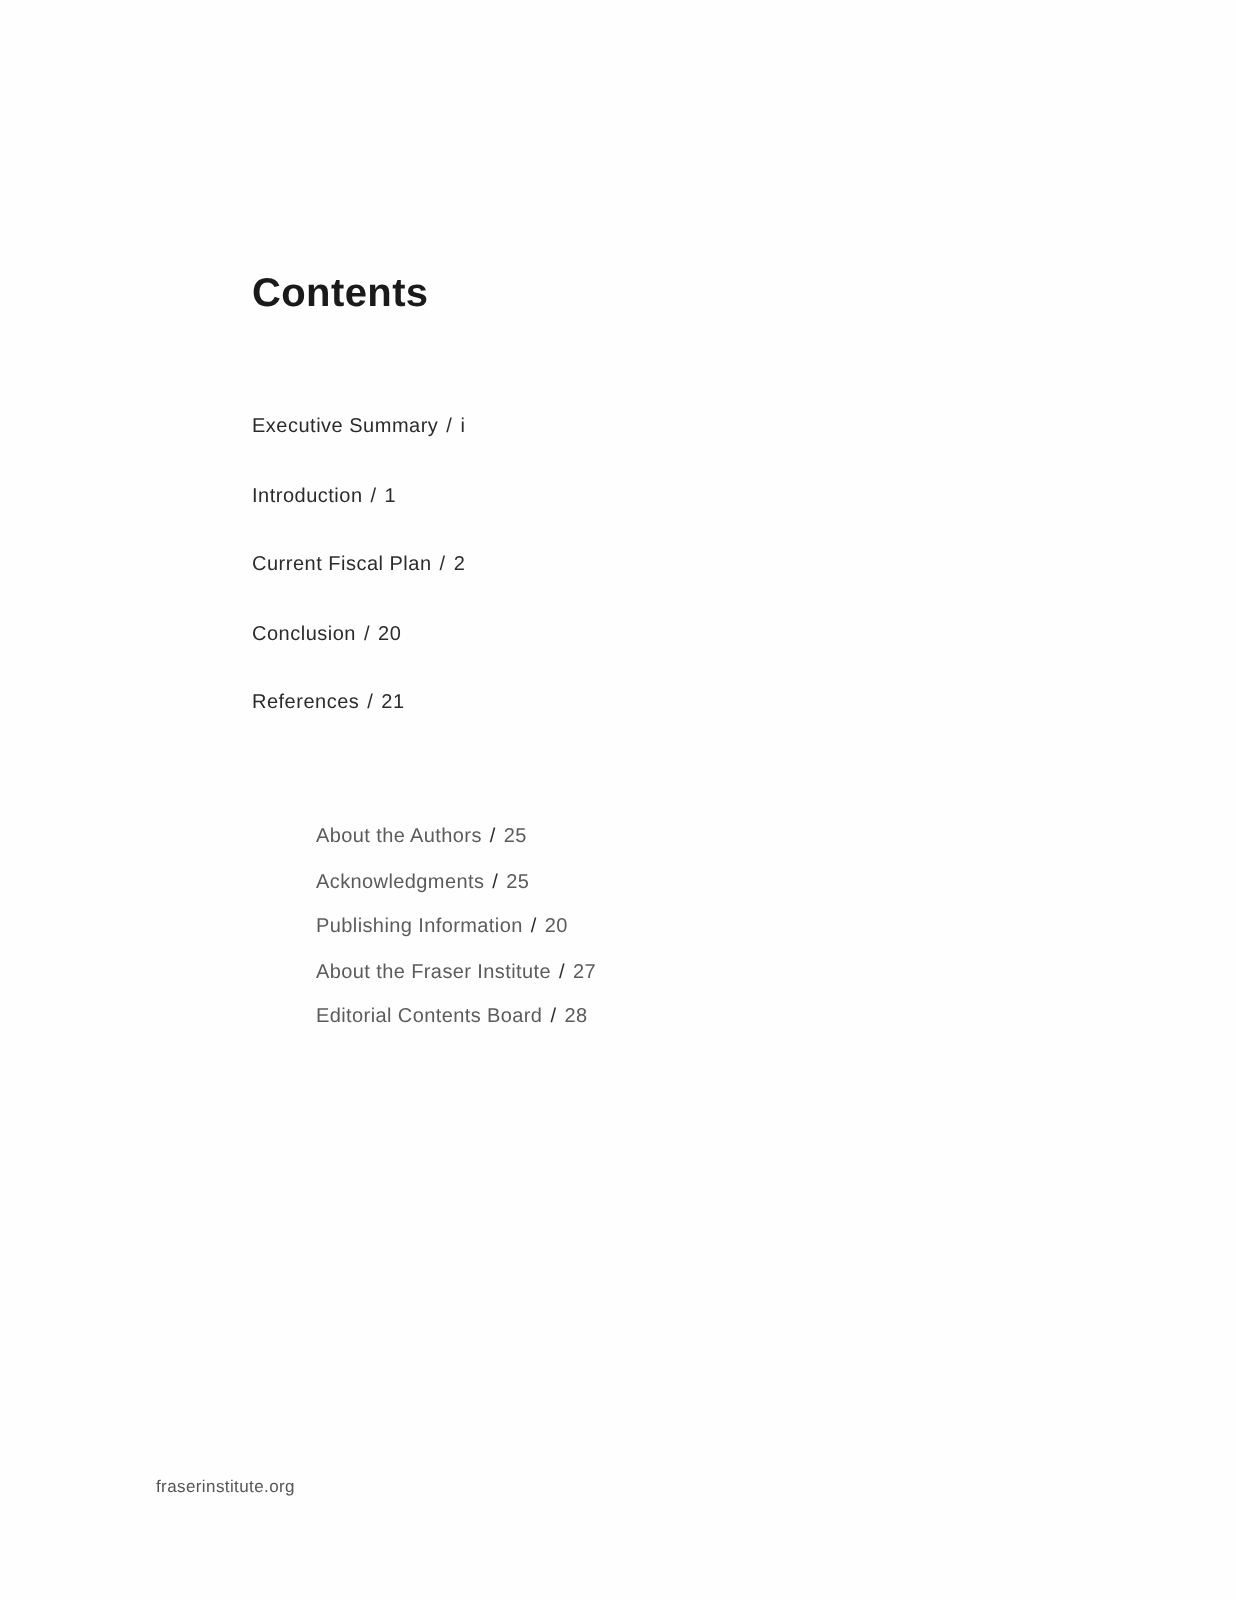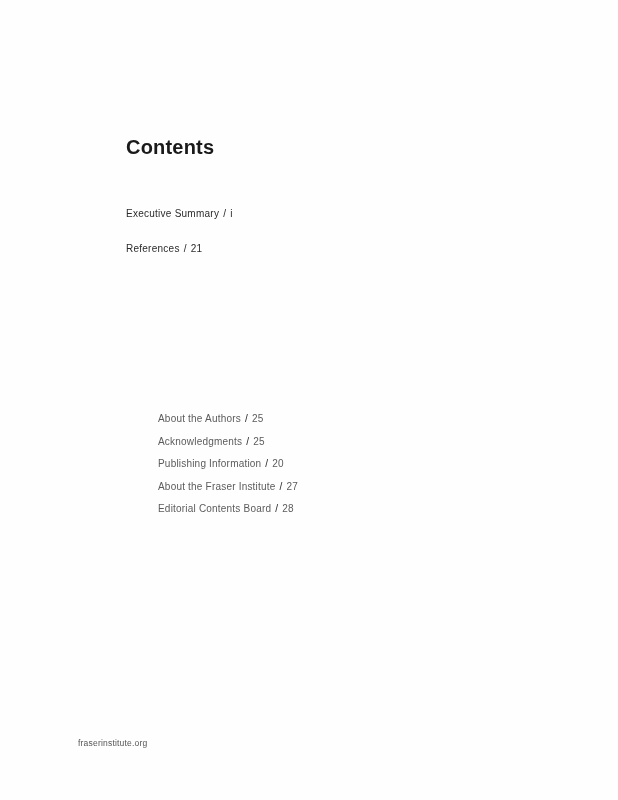--- a/index.html
+++ b/index.html
@@ -81,20 +81,23 @@
 </head>
 <body>
 
 <div class="page">
 
   <div class="title">Contents</div>
 
   <div class="toc">
     <ul class="toc-main">
       <li><span>Executive Summary</span><span class="sep">/</span><span>i</span></li>
+      <li><span>Introduction</span><span class="sep">/</span><span>1</span></li>
+      <li><span>Current Fiscal Plan</span><span class="sep">/</span><span>2</span></li>
+      <li><span>Conclusion</span><span class="sep">/</span><span>20</span></li>
       <li><span>References</span><span class="sep">/</span><span>21</span></li>
     </ul>
 
     <ul class="toc-sub">
       <li><span>About the Authors</span><span class="sep">/</span><span>25</span></li>
       <li><span>Acknowledgments</span><span class="sep">/</span><span>25</span></li>
       <li><span>Publishing Information</span><span class="sep">/</span><span>20</span></li>
       <li><span>About the Fraser Institute</span><span class="sep">/</span><span>27</span></li>
       <li><span>Editorial Contents Board</span><span class="sep">/</span><span>28</span></li>
     </ul>

